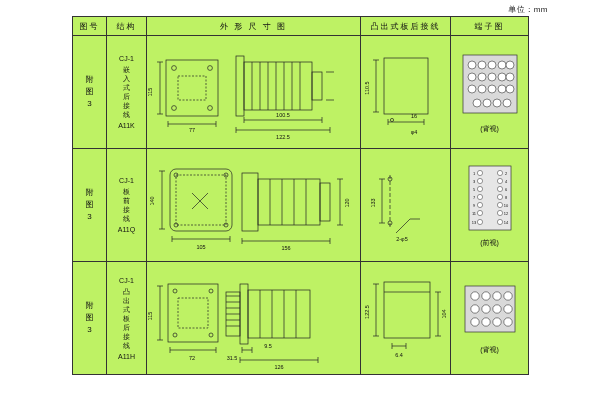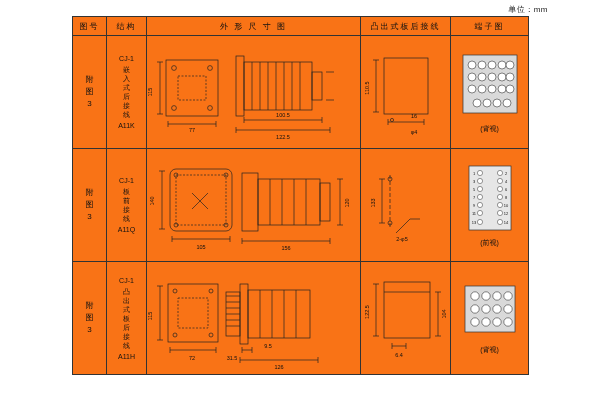--- a/index.html
+++ b/index.html
@@ -23,21 +23,21 @@
     border-collapse:collapse;
     table-layout:fixed;
   }
   table.main th, table.main td{
     border:1px solid #333;
     padding:0;
     vertical-align:middle;
     text-align:center;
     font-size:8px;
     font-weight:normal;
-    background:#f97316;
+    background:#bef264;
   }
   thead th{height:18px;letter-spacing:2px;}
 
   .col-num{width:34px;}
   .col-struct{width:40px;}
   .col-outline{width:214px;}
   .col-mount{width:90px;}
   .col-term{width:78px;}
 
   .cell-num{font-size:8px;line-height:12px;}

